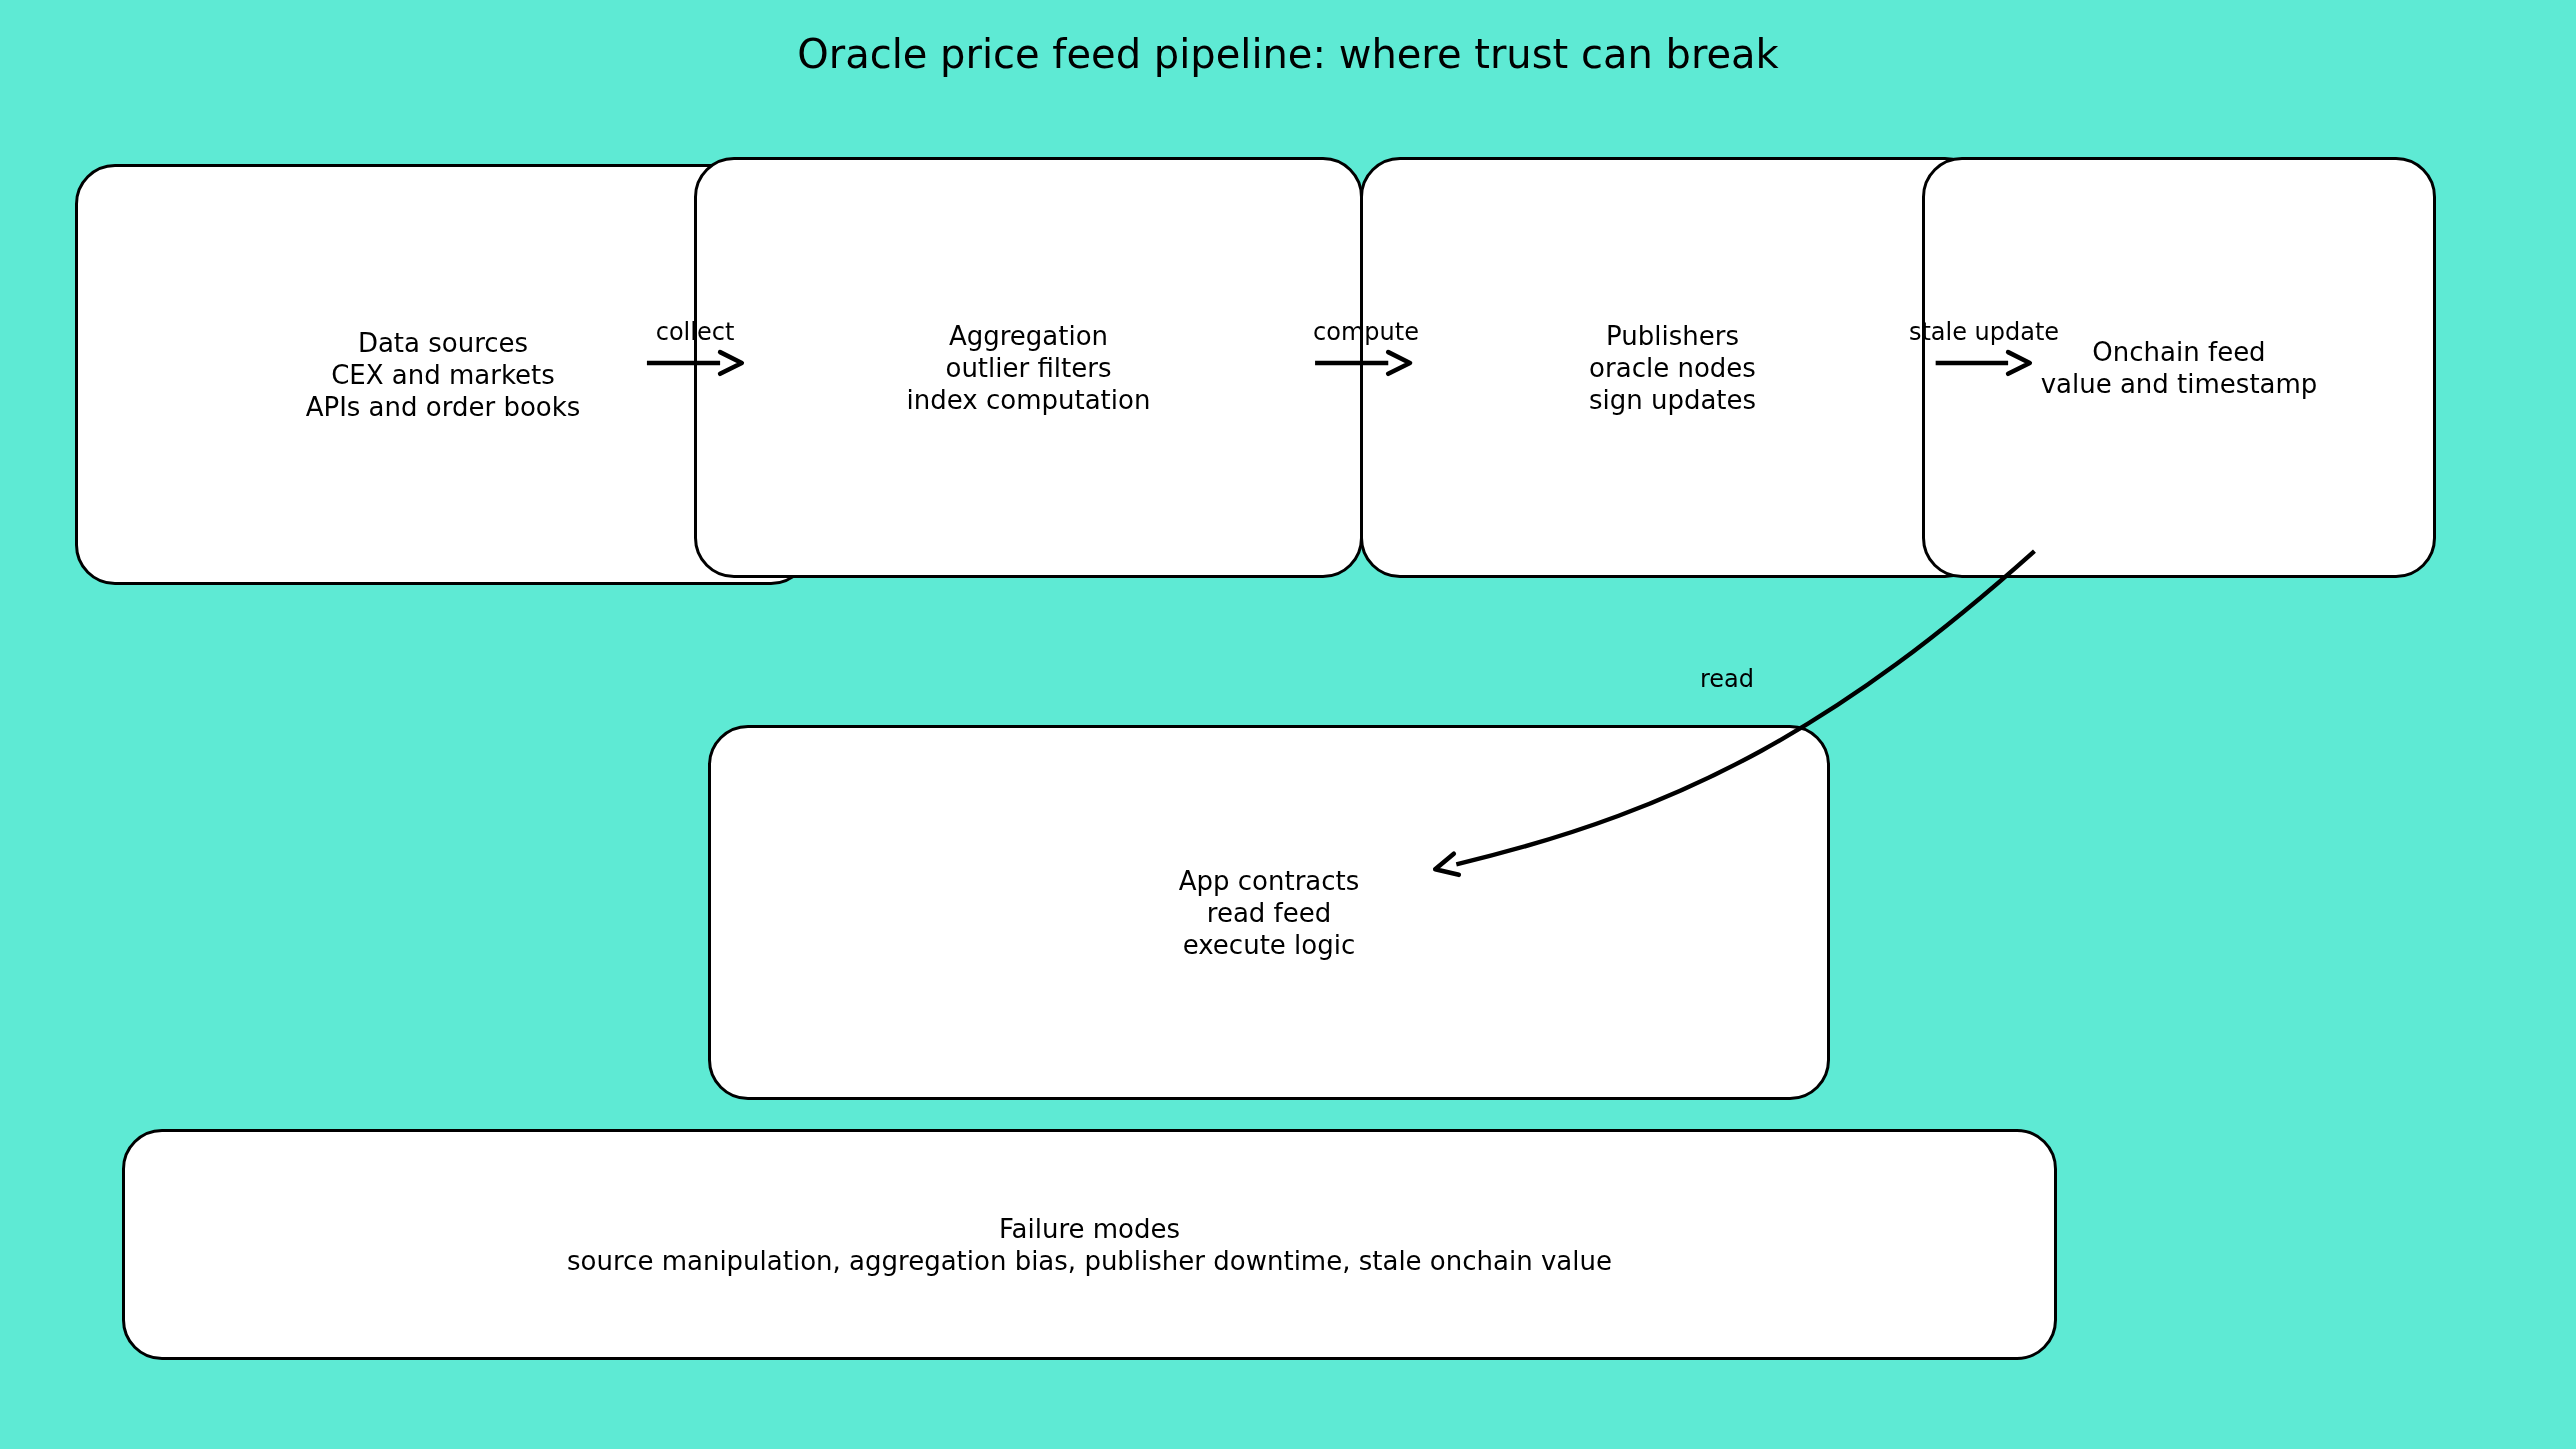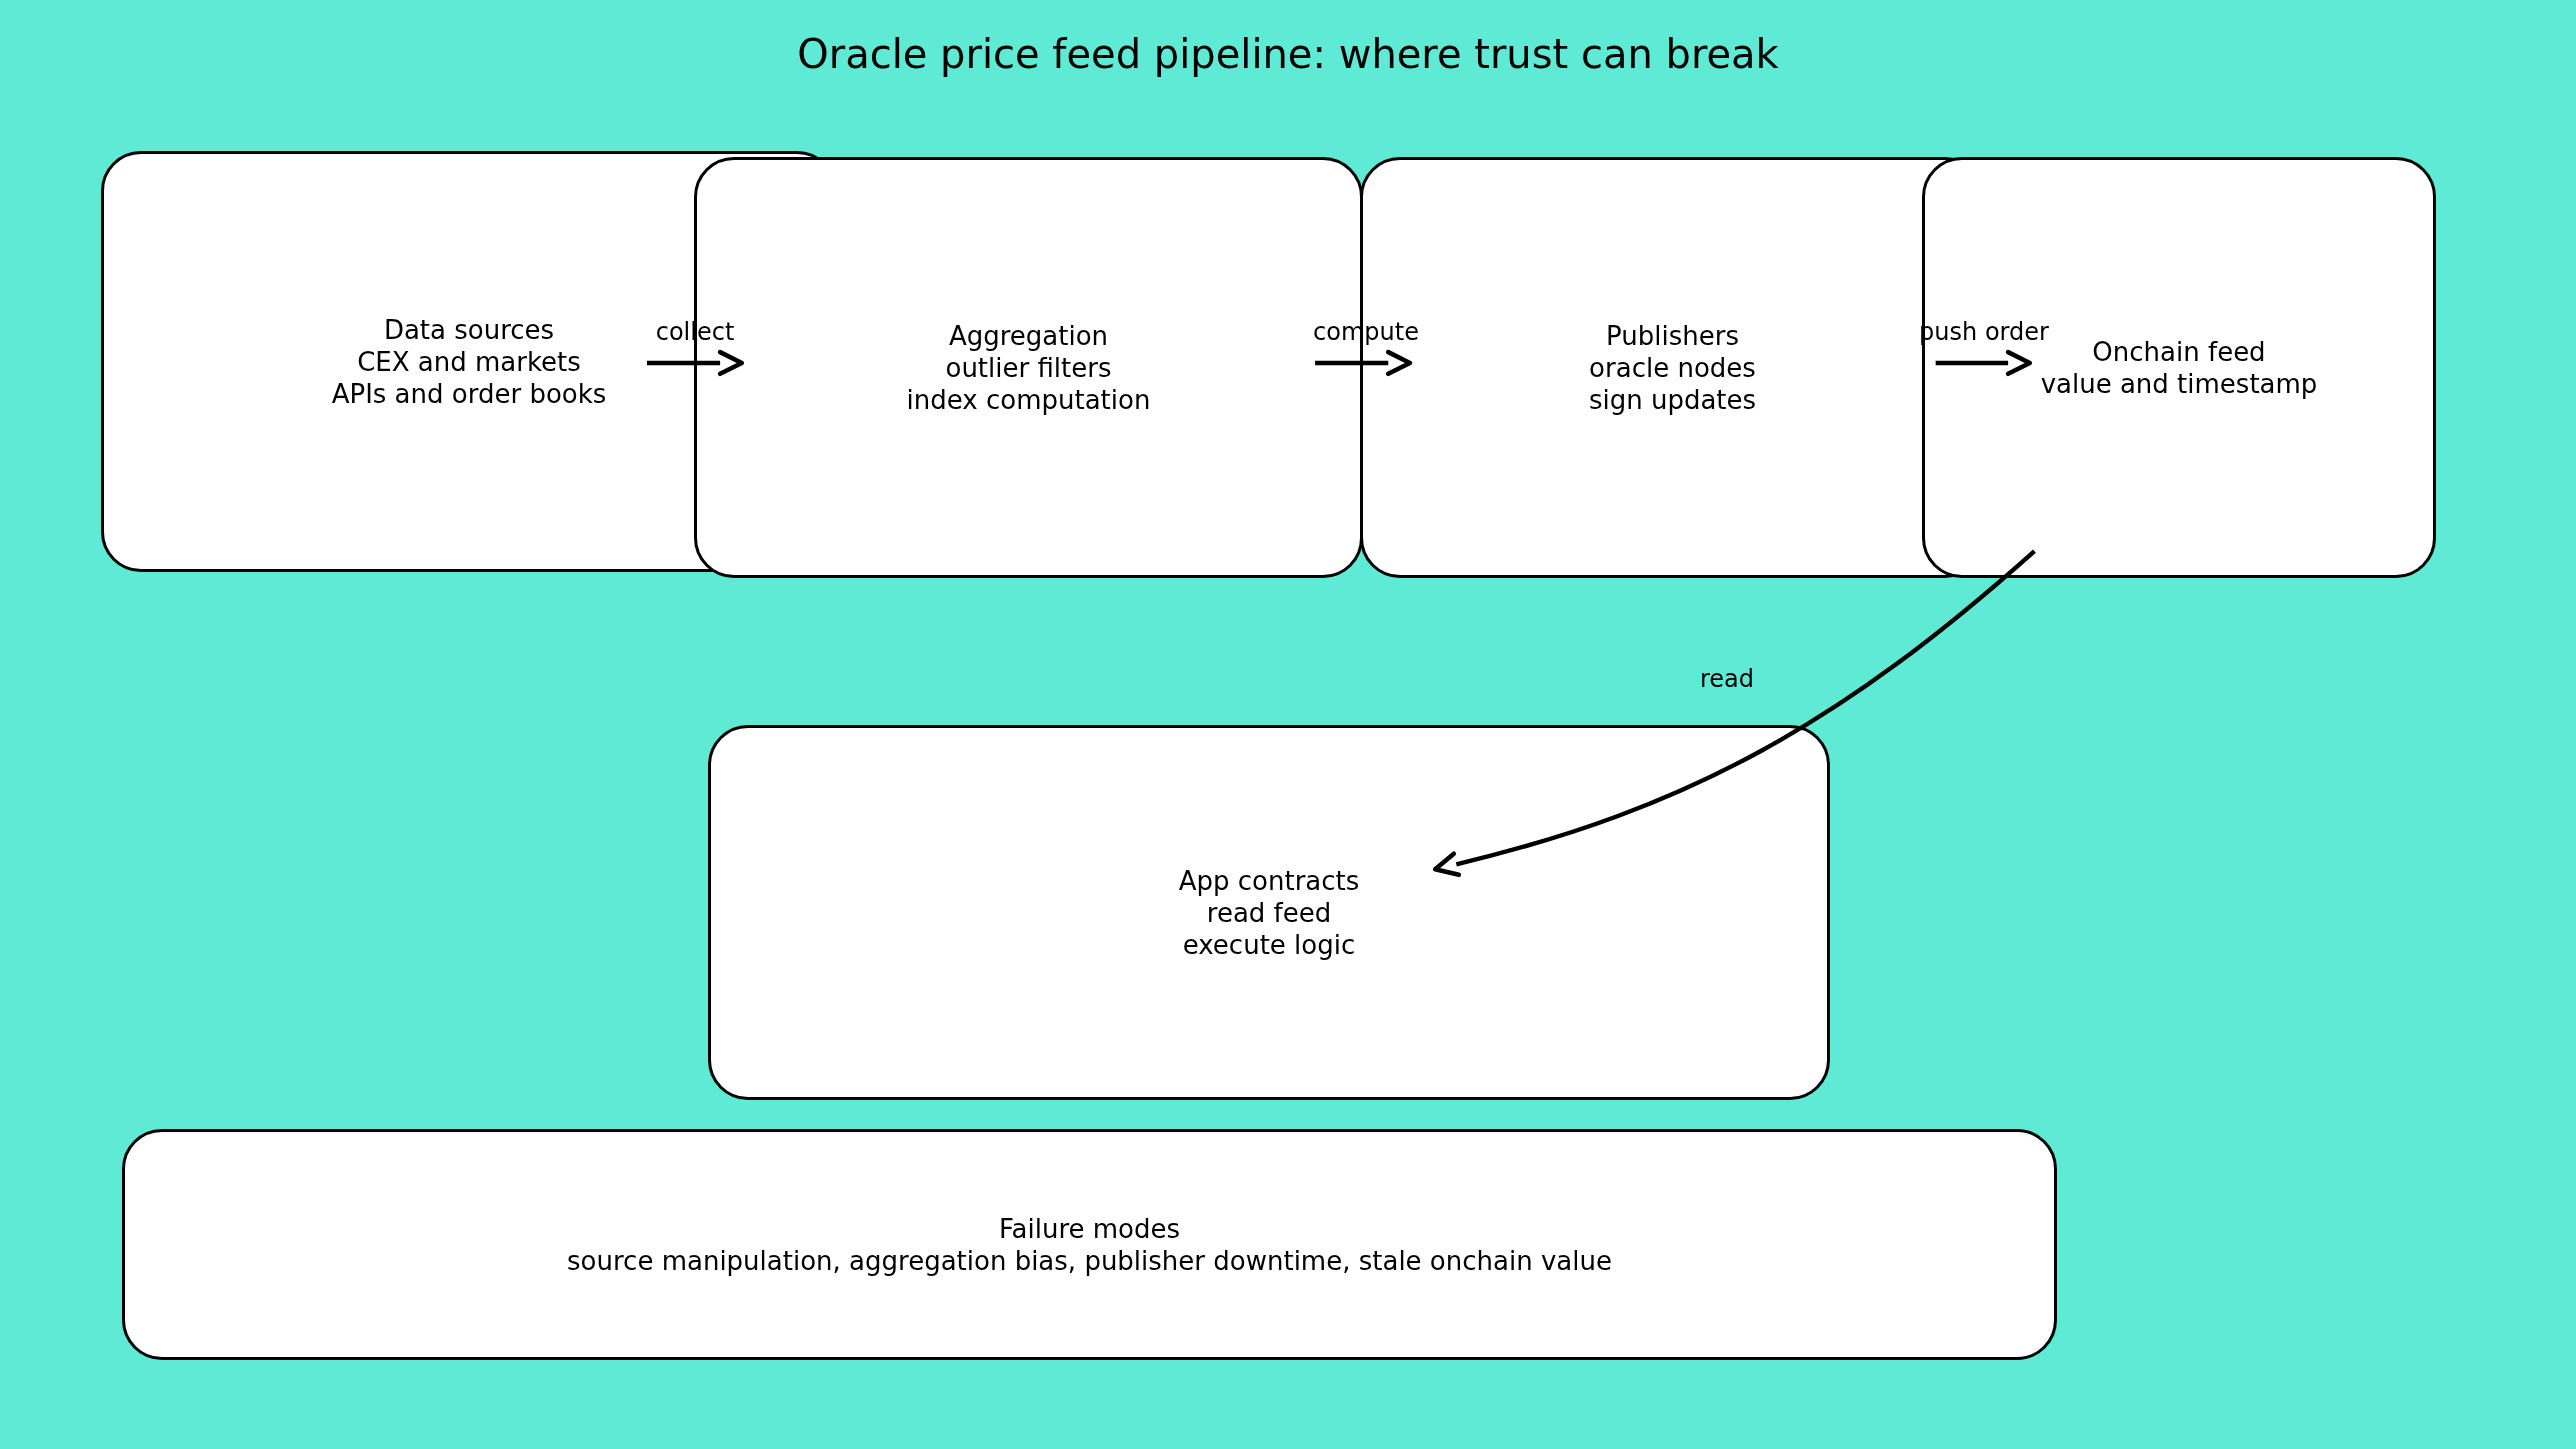--- a/index.html
+++ b/index.html
@@ -35,21 +35,21 @@
     display: flex;
     align-items: center;
     justify-content: center;
   }
   .node-text {
     text-align: center;
     font-size: 26px;
     line-height: 32px;
     white-space: nowrap;
   }
-  .stage-1 { left: 75px;  top: 151px; width: 736px;  height: 421px; margin-left: 26px; }
+  .stage-1 { left: 75px;  top: 164px; width: 736px;  height: 421px; }
   .stage-2 { left: 694px;  top: 157px; width: 669px;  height: 421px; }
   .stage-3 { left: 1360px; top: 157px; width: 625px;  height: 421px; }
   .stage-4 { left: 1922px; top: 157px; width: 514px;  height: 421px; }
   .app-box  { left: 708px; top: 725px;  width: 1122px; height: 375px; }
   .fail-box { left: 75px;  top: 1129px; width: 1935px; height: 231px; margin-left: 47px; }
   .edge-label {
     position: absolute;
     transform: translate(-50%, -50%);
     font-size: 24px;
     line-height: 29px;
@@ -117,21 +117,21 @@
 
   <div class="node fail-box">
     <div class="node-text">
       <div>Failure modes</div>
       <div>source manipulation, aggregation bias, publisher downtime, stale onchain value</div>
     </div>
   </div>
 
   <div class="edge-label label-collect">collect</div>
   <div class="edge-label label-compute">compute</div>
-  <div class="edge-label label-push">push order</div>
+  <div class="edge-label label-push">stale update</div>
   <div class="edge-label label-read">read</div>
 
   <svg class="arrow-layer" viewBox="0 0 3520 1980" xmlns="http://www.w3.org/2000/svg">
     <defs>
       <marker id="vhead" viewBox="0 0 10 10" refX="1.2" refY="5" markerWidth="6.5" markerHeight="6.5" orient="auto" markerUnits="strokeWidth">
         <path d="M 1.2 1.2 L 8.8 5 L 1.2 8.8" fill="none" stroke="#000000" stroke-width="1.6" stroke-linecap="round" stroke-linejoin="round"></path>
       </marker>
     </defs>
     <g stroke="#000000" stroke-width="6" fill="none">
       <line x1="884" y1="496" x2="984" y2="496" marker-end="url(#vhead)"></line>

